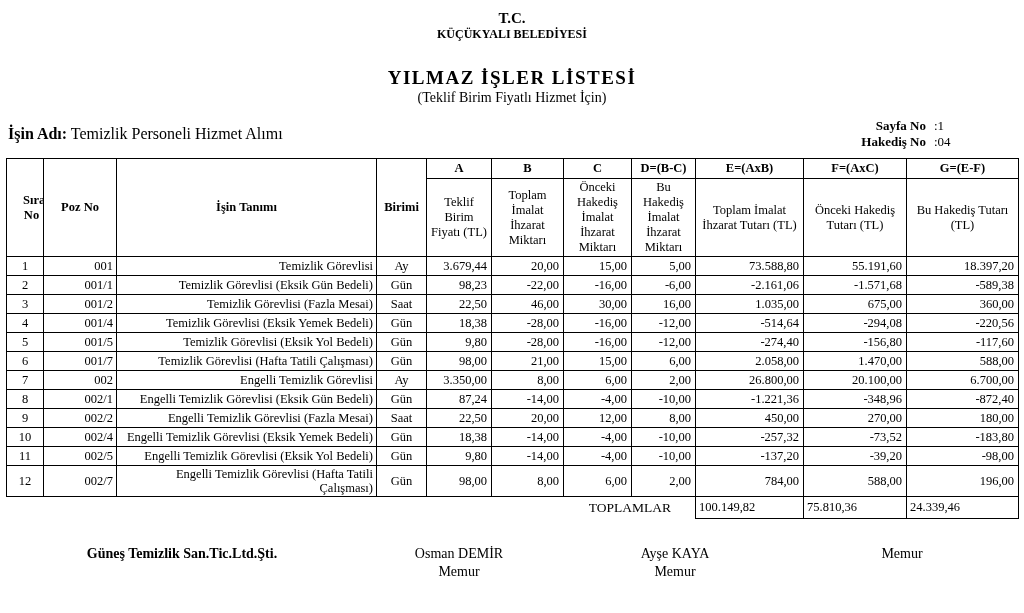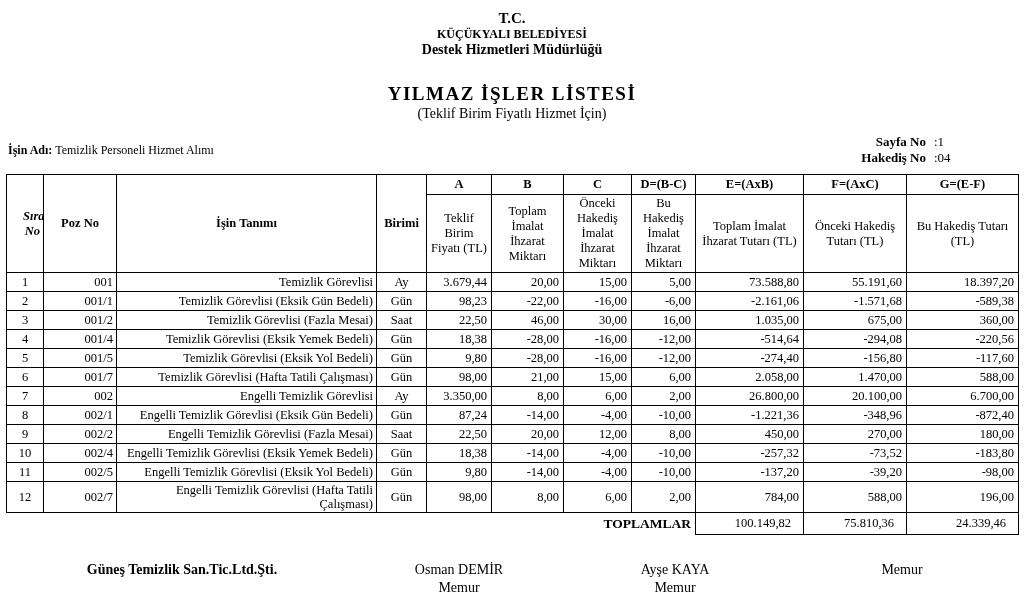--- a/index.html
+++ b/index.html
@@ -10,57 +10,56 @@
   
   .letterhead { text-align:center; margin-top:4px; }
   .lh1 { font-size:15px; font-weight:bold; }
   .lh2 { font-size:12px; font-weight:bold; }
   .lh3 { font-size:14px; font-weight:bold; }
   .doc-title { text-align:center; font-size:19px; font-weight:bold; letter-spacing:1.5px; margin-top:25px; }
   .doc-subtitle { text-align:center; font-size:14px; margin-top:1px; }
 
   
   .meta-row { display:flex; justify-content:space-between; align-items:center; margin-top:12px; padding:0 2px; }
-  .job-name { font-size:12px; }
+  .job-name { font-size:16px; }
   .job-name .lbl { font-weight:bold; }
   .page-meta { font-size:13px; margin-right:48px; }
   .pm-row { display:flex; }
   .pm-label { display:inline-block; width:88px; text-align:right; font-weight:bold; }
   .pm-value { display:inline-block; margin-left:8px; width:34px; text-align:left; }
 
   
   table { border-collapse:collapse; table-layout:fixed; width:1012px; margin:8px auto 0 auto; }
   th, td { border:1px solid #000; font-size:12.5px; padding:1px 3px; overflow:hidden; }
   thead th { font-weight:bold; text-align:center; vertical-align:middle; line-height:1.2; }
   thead .formula th, thead th.formula { height:20px; }
   thead tr.subhead th { height:68px; font-weight:normal; }
-  th.h-sira { text-align:right; padding-left:16px;font-style:italic; }
+  th.h-sira { text-align:center; padding-left:16px; }
   tbody td { height:19px; vertical-align:middle; line-height:1.12; }
   td.c-center { text-align:center; }
   td.c-left { text-align:right; padding-left:4px;font-family:Liberation Serif, serif; }
   td.c-right { text-align:right; padding-right:4px; }
   tfoot td { height:22px; }
-  td.totals-label { border-left:none; border-bottom:none; text-align:right; font-weight:bold;
-    font-size:13.5px; padding-right:4px; }
-  td.total-val { text-align:right; padding-right:12px; }
+  td.totals-label { border-left:none; border-bottom:none; text-align:right; font-weight:normal;
+    font-size:13.5px; padding-right:24px; }
+  td.total-val { text-align:left; padding-right:0; }
 
   
   .signatures { display:grid; grid-template-columns:352px 202px 230px 224px; margin-top:26px; }
   .sig { text-align:center; font-size:14px; line-height:1.3; }
   .sig .sig-name.company { font-weight:bold; }
 </style>
 </head>
 <body>
 
 <div class="page">
 
   <div class="letterhead">
     <div class="lh1">T.C.</div>
     <div class="lh2">KÜÇÜKYALI BELEDİYESİ</div>
-    <div class="lh3">Destek Hizmetleri Müdürlüğü</div>
   </div>
 
   <div class="doc-title">YILMAZ İŞLER LİSTESİ</div>
   <div class="doc-subtitle">(Teklif Birim Fiyatlı Hizmet İçin)</div>
 
   <div class="meta-row">
     <div class="job-name">
       <span class="lbl">İşin Adı:</span>
       <span>Temizlik Personeli Hizmet Alımı</span>
     </div>

